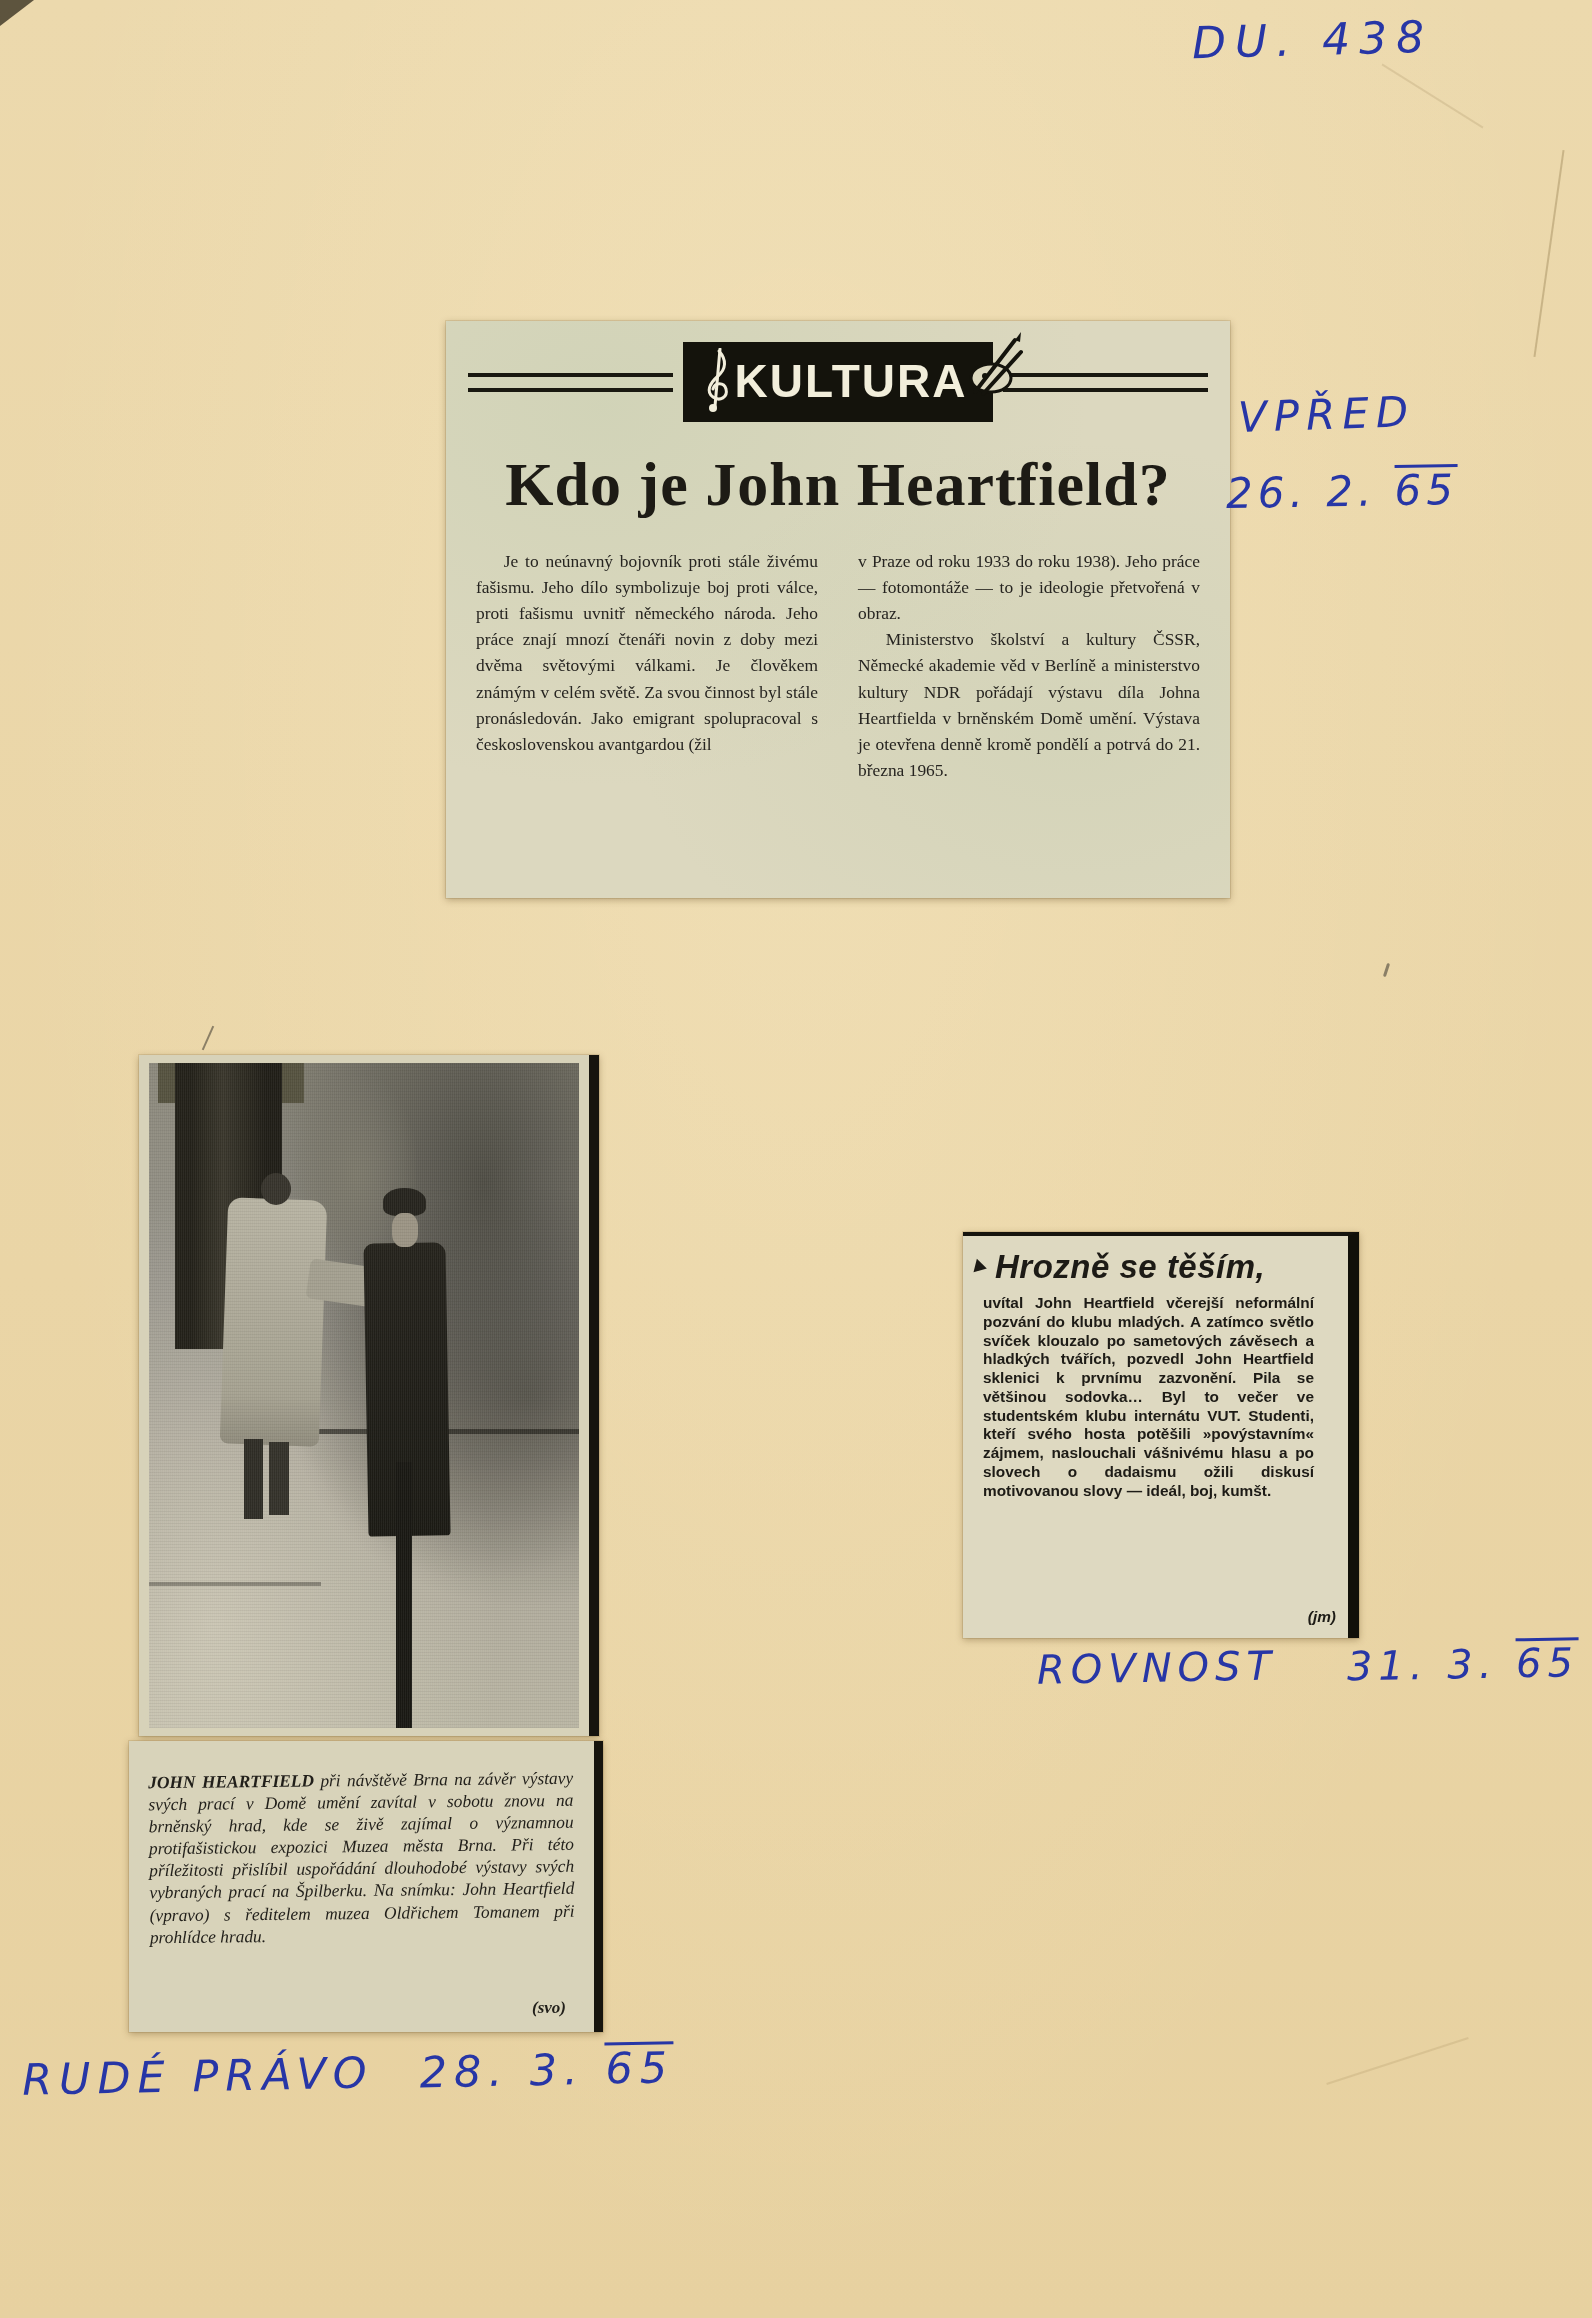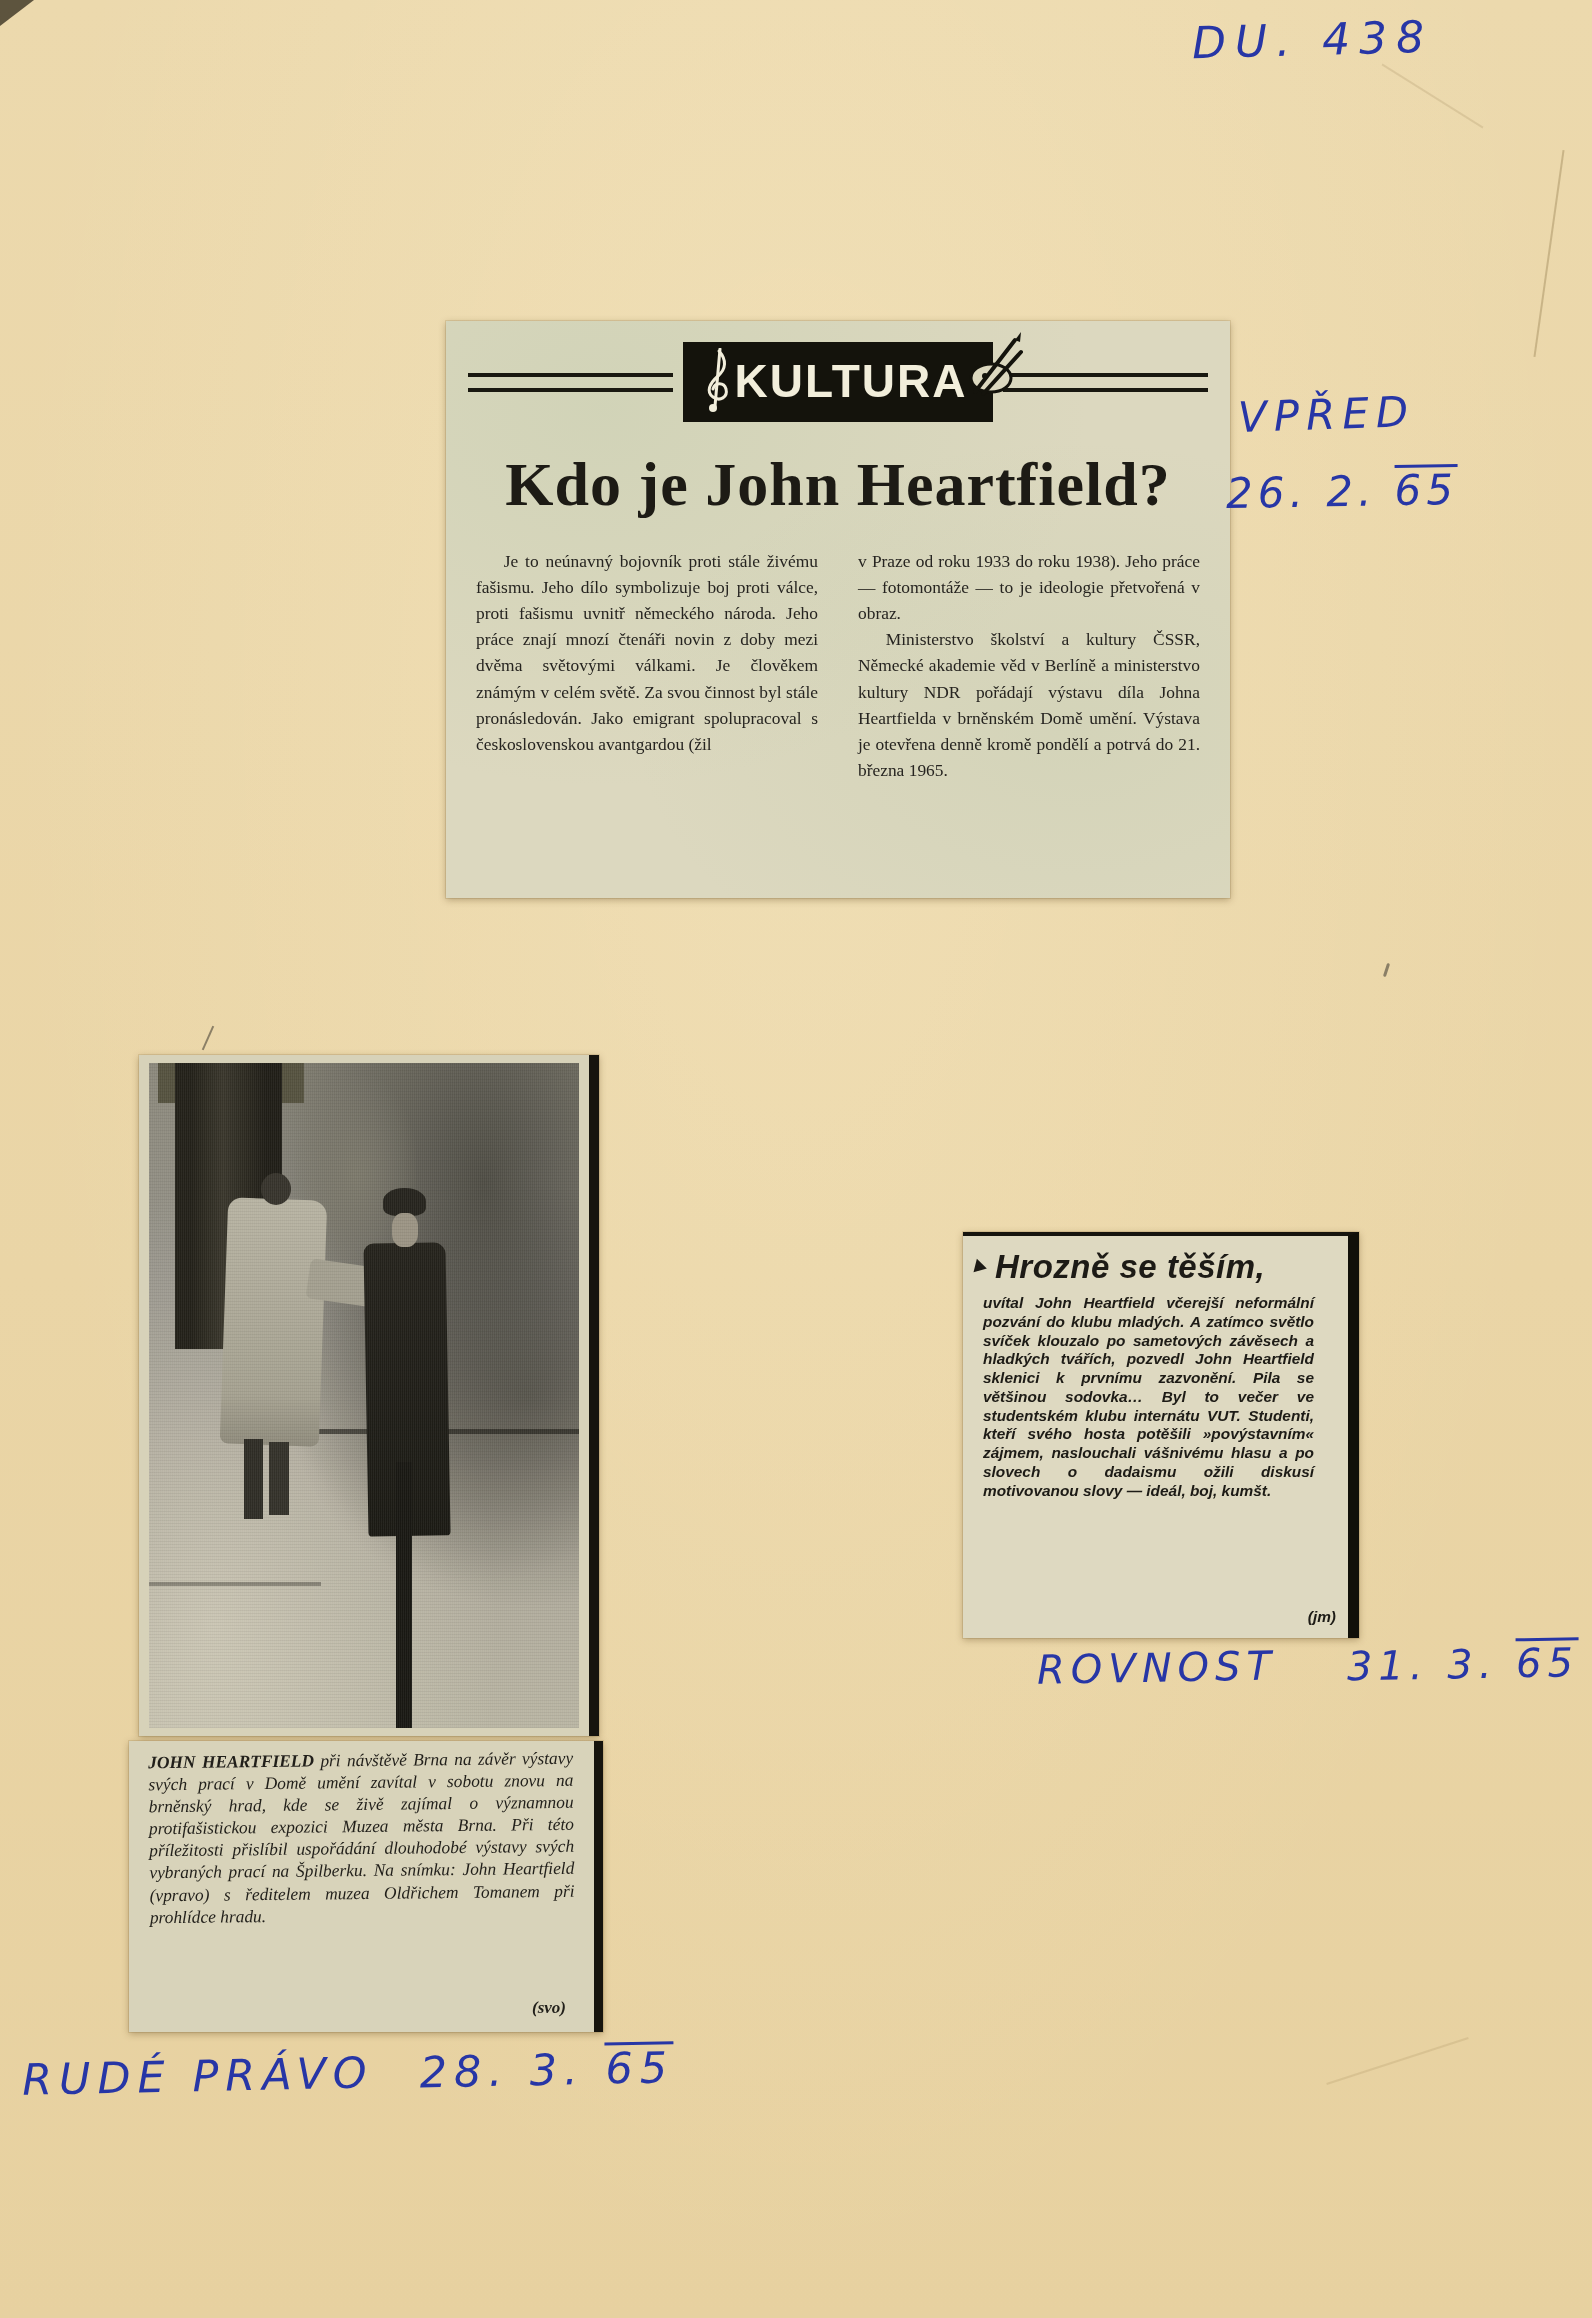--- a/index.html
+++ b/index.html
@@ -100,21 +100,21 @@
   .fig-right-hat{position:absolute;left:54.5%;top:18.8%;width:10%;height:4.2%;background:#26241e;border-radius:48% 48% 30% 30%;}
   .fig-right-face{position:absolute;left:56.5%;top:22.6%;width:6%;height:5%;background:#9b9484;border-radius:40%;}
   .fig-right-coat{position:absolute;left:50.5%;top:27%;width:19%;height:44%;
     background:linear-gradient(180deg,#25231c,#1b1a14);border-radius:10px 12px 4px 4px;transform:rotate(-1deg);}
   .ph-post{position:absolute;left:57.5%;top:60%;width:3.6%;height:40%;background:#191813;}
   .ph-step{position:absolute;left:0;top:78%;width:40%;height:4px;background:rgba(50,47,40,.4);}
 
   
   .caption-clip{
     left:129px;top:1741px;width:474px;height:291px;background:#d8d3ba;
-    padding:8px 20px;box-sizing:border-box;border-right:9px solid #16140e;color:#211f1a;
+    padding:28px 20px;box-sizing:border-box;border-right:9px solid #16140e;color:#211f1a;
   }
   .caption-clip p{
     margin:0;font-style:italic;font-size:17.4px;line-height:1.27;text-align:justify;
     transform:rotate(-0.6deg);
   }
   .caption-lead{font-weight:bold;}
   .caption-credit{position:absolute;right:28px;bottom:14px;font-style:italic;font-weight:bold;font-size:17px;}
 
   
   .hrozne{
@@ -124,21 +124,21 @@
     font-family:"Liberation Sans","DejaVu Sans",sans-serif;
   }
   .hrozne h2{
     margin:2px 0 8px 0;font-style:italic;font-weight:bold;font-size:33px;letter-spacing:0.5px;
     display:flex;align-items:center;gap:8px;
   }
   .ornament{width:0;height:0;border-style:solid;border-width:7px 0 7px 12px;
     border-color:transparent transparent transparent #1d1b16;display:inline-block;
     transform:rotate(14deg);margin-left:-8px;}
   .hrozne .body{
-    margin:0;font-style:italic;font-weight:600;font-size:15.4px;line-height:1.22;text-align:justify;
+    margin:0;font-weight:600;font-size:15.4px;line-height:1.22;text-align:justify;
   }
   .hrozne-credit{position:absolute;right:12px;bottom:12px;font-style:italic;font-weight:bold;font-size:15.4px;}
 </style>
 </head>
 <body>
 
 <div class="page">
 
   <div class="corner-mark"></div>
   <div class="crease c1"></div>

